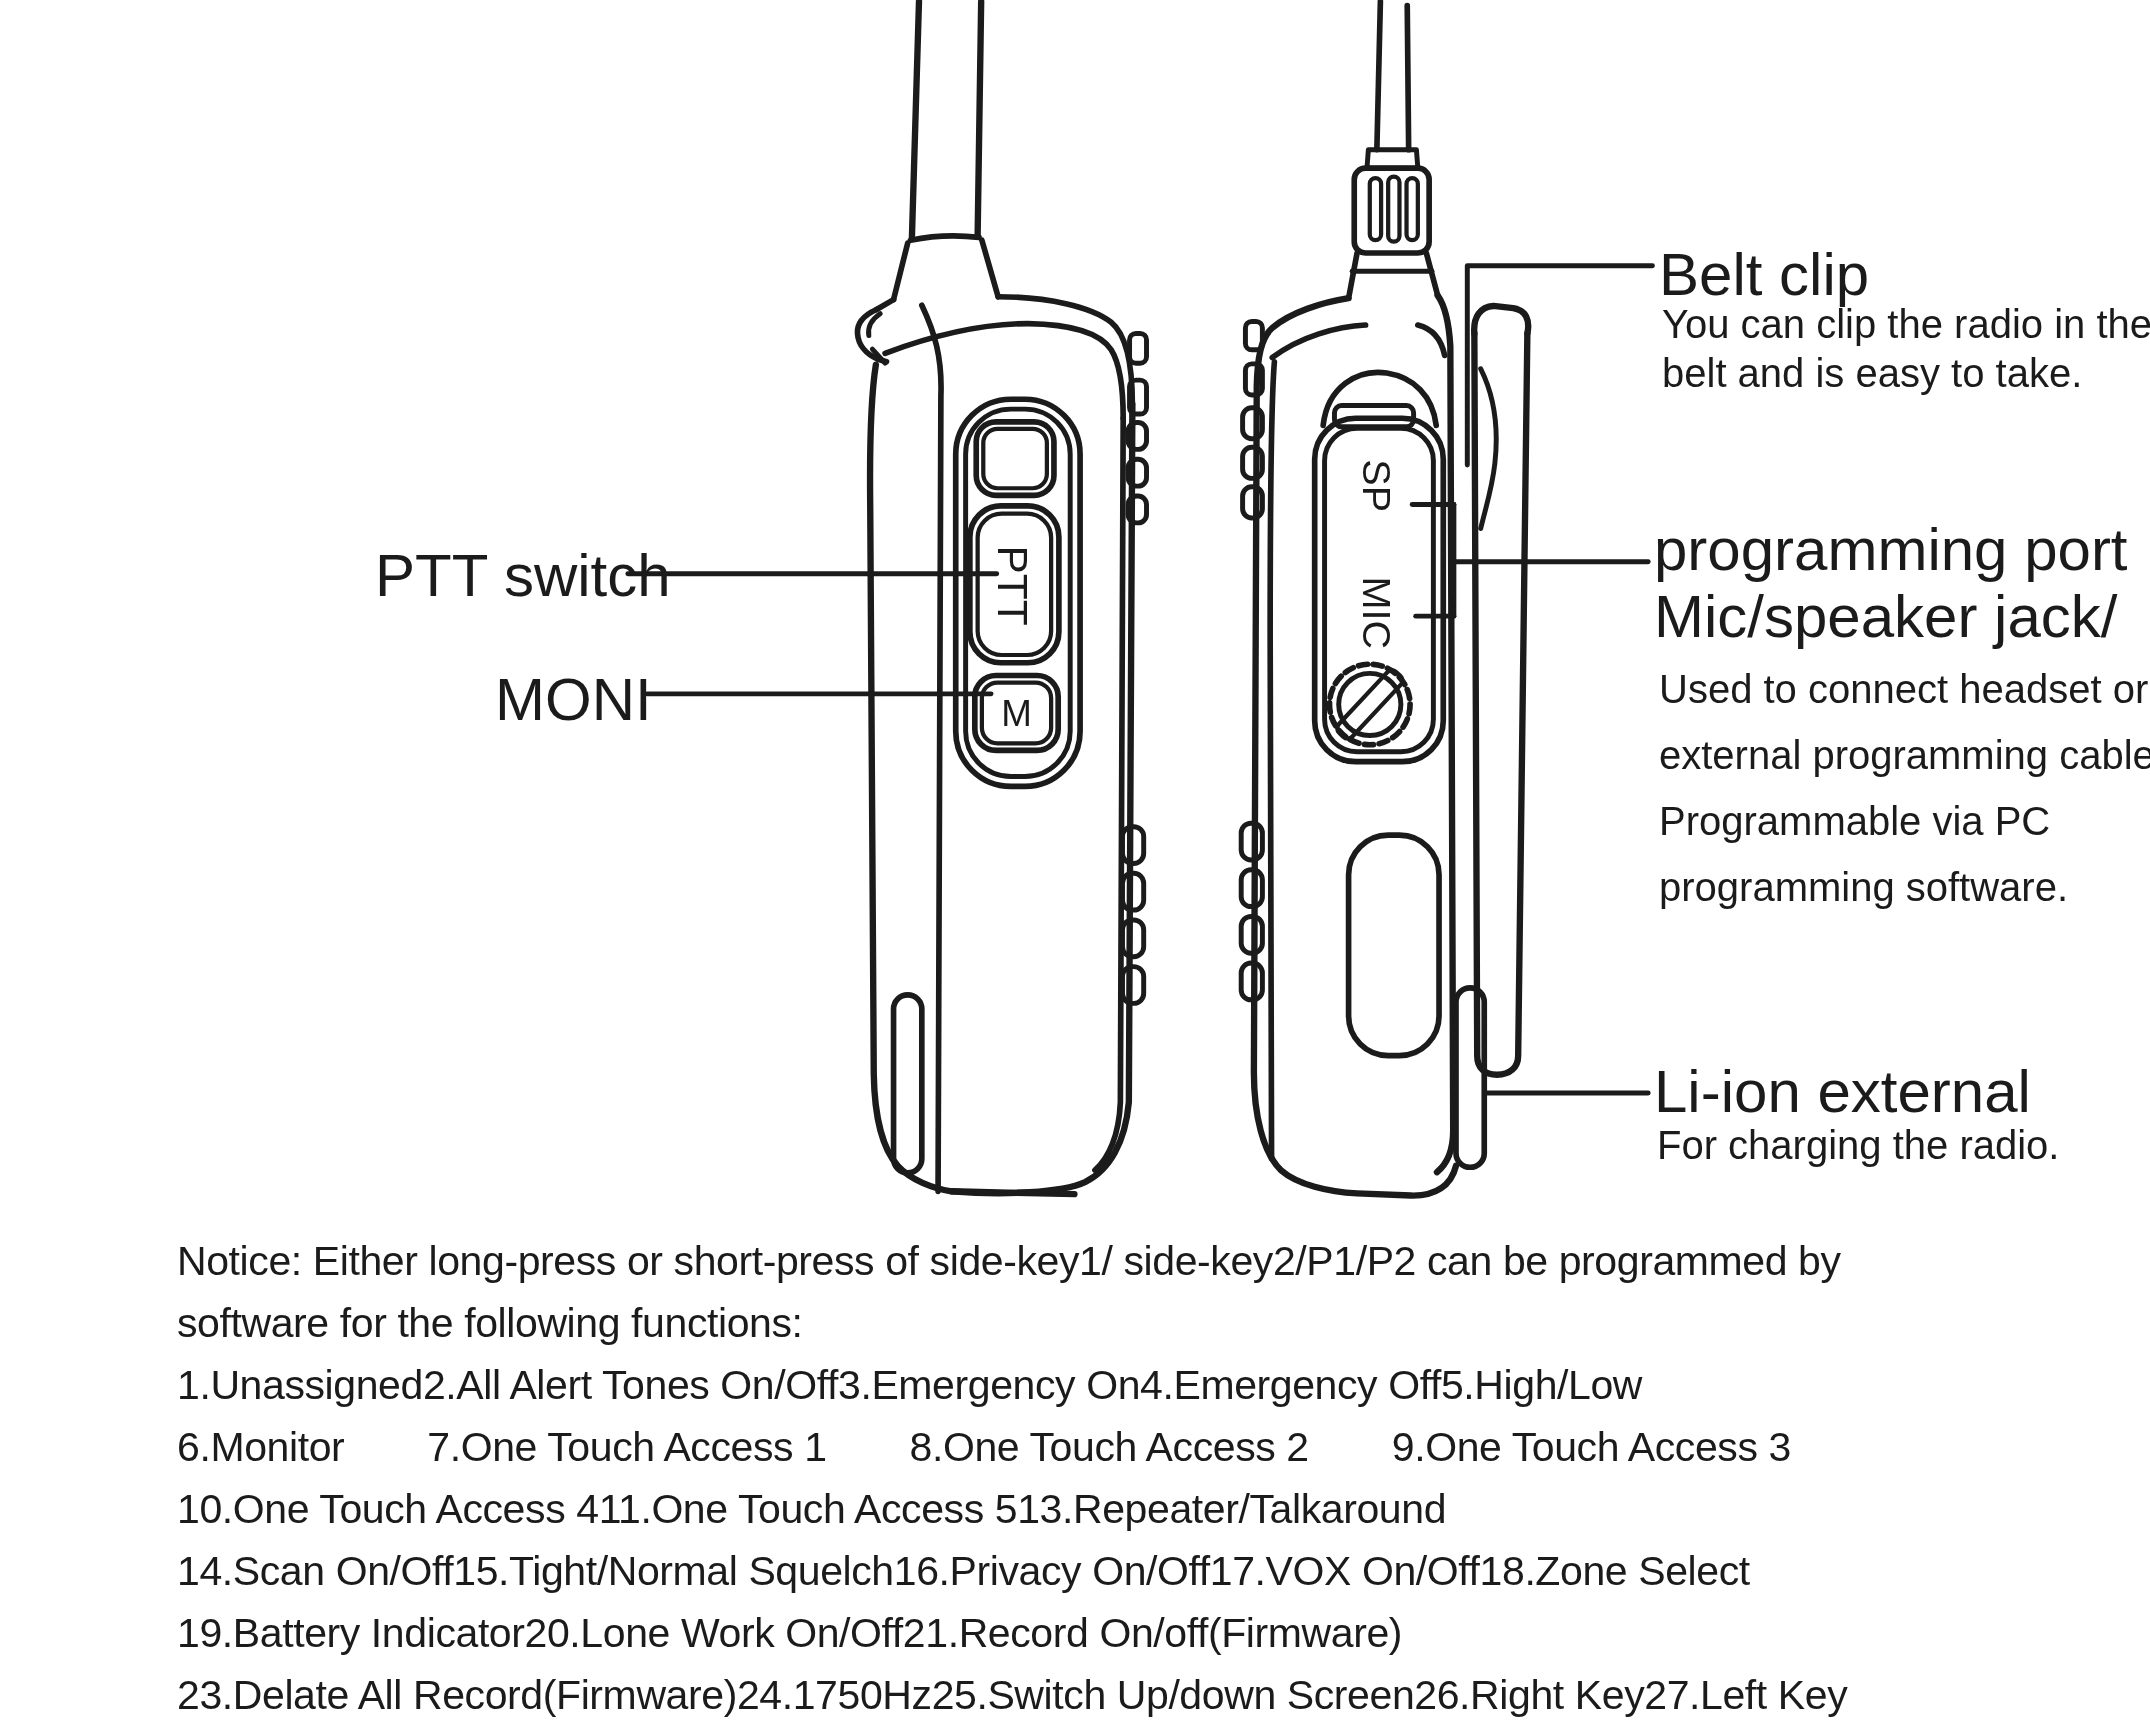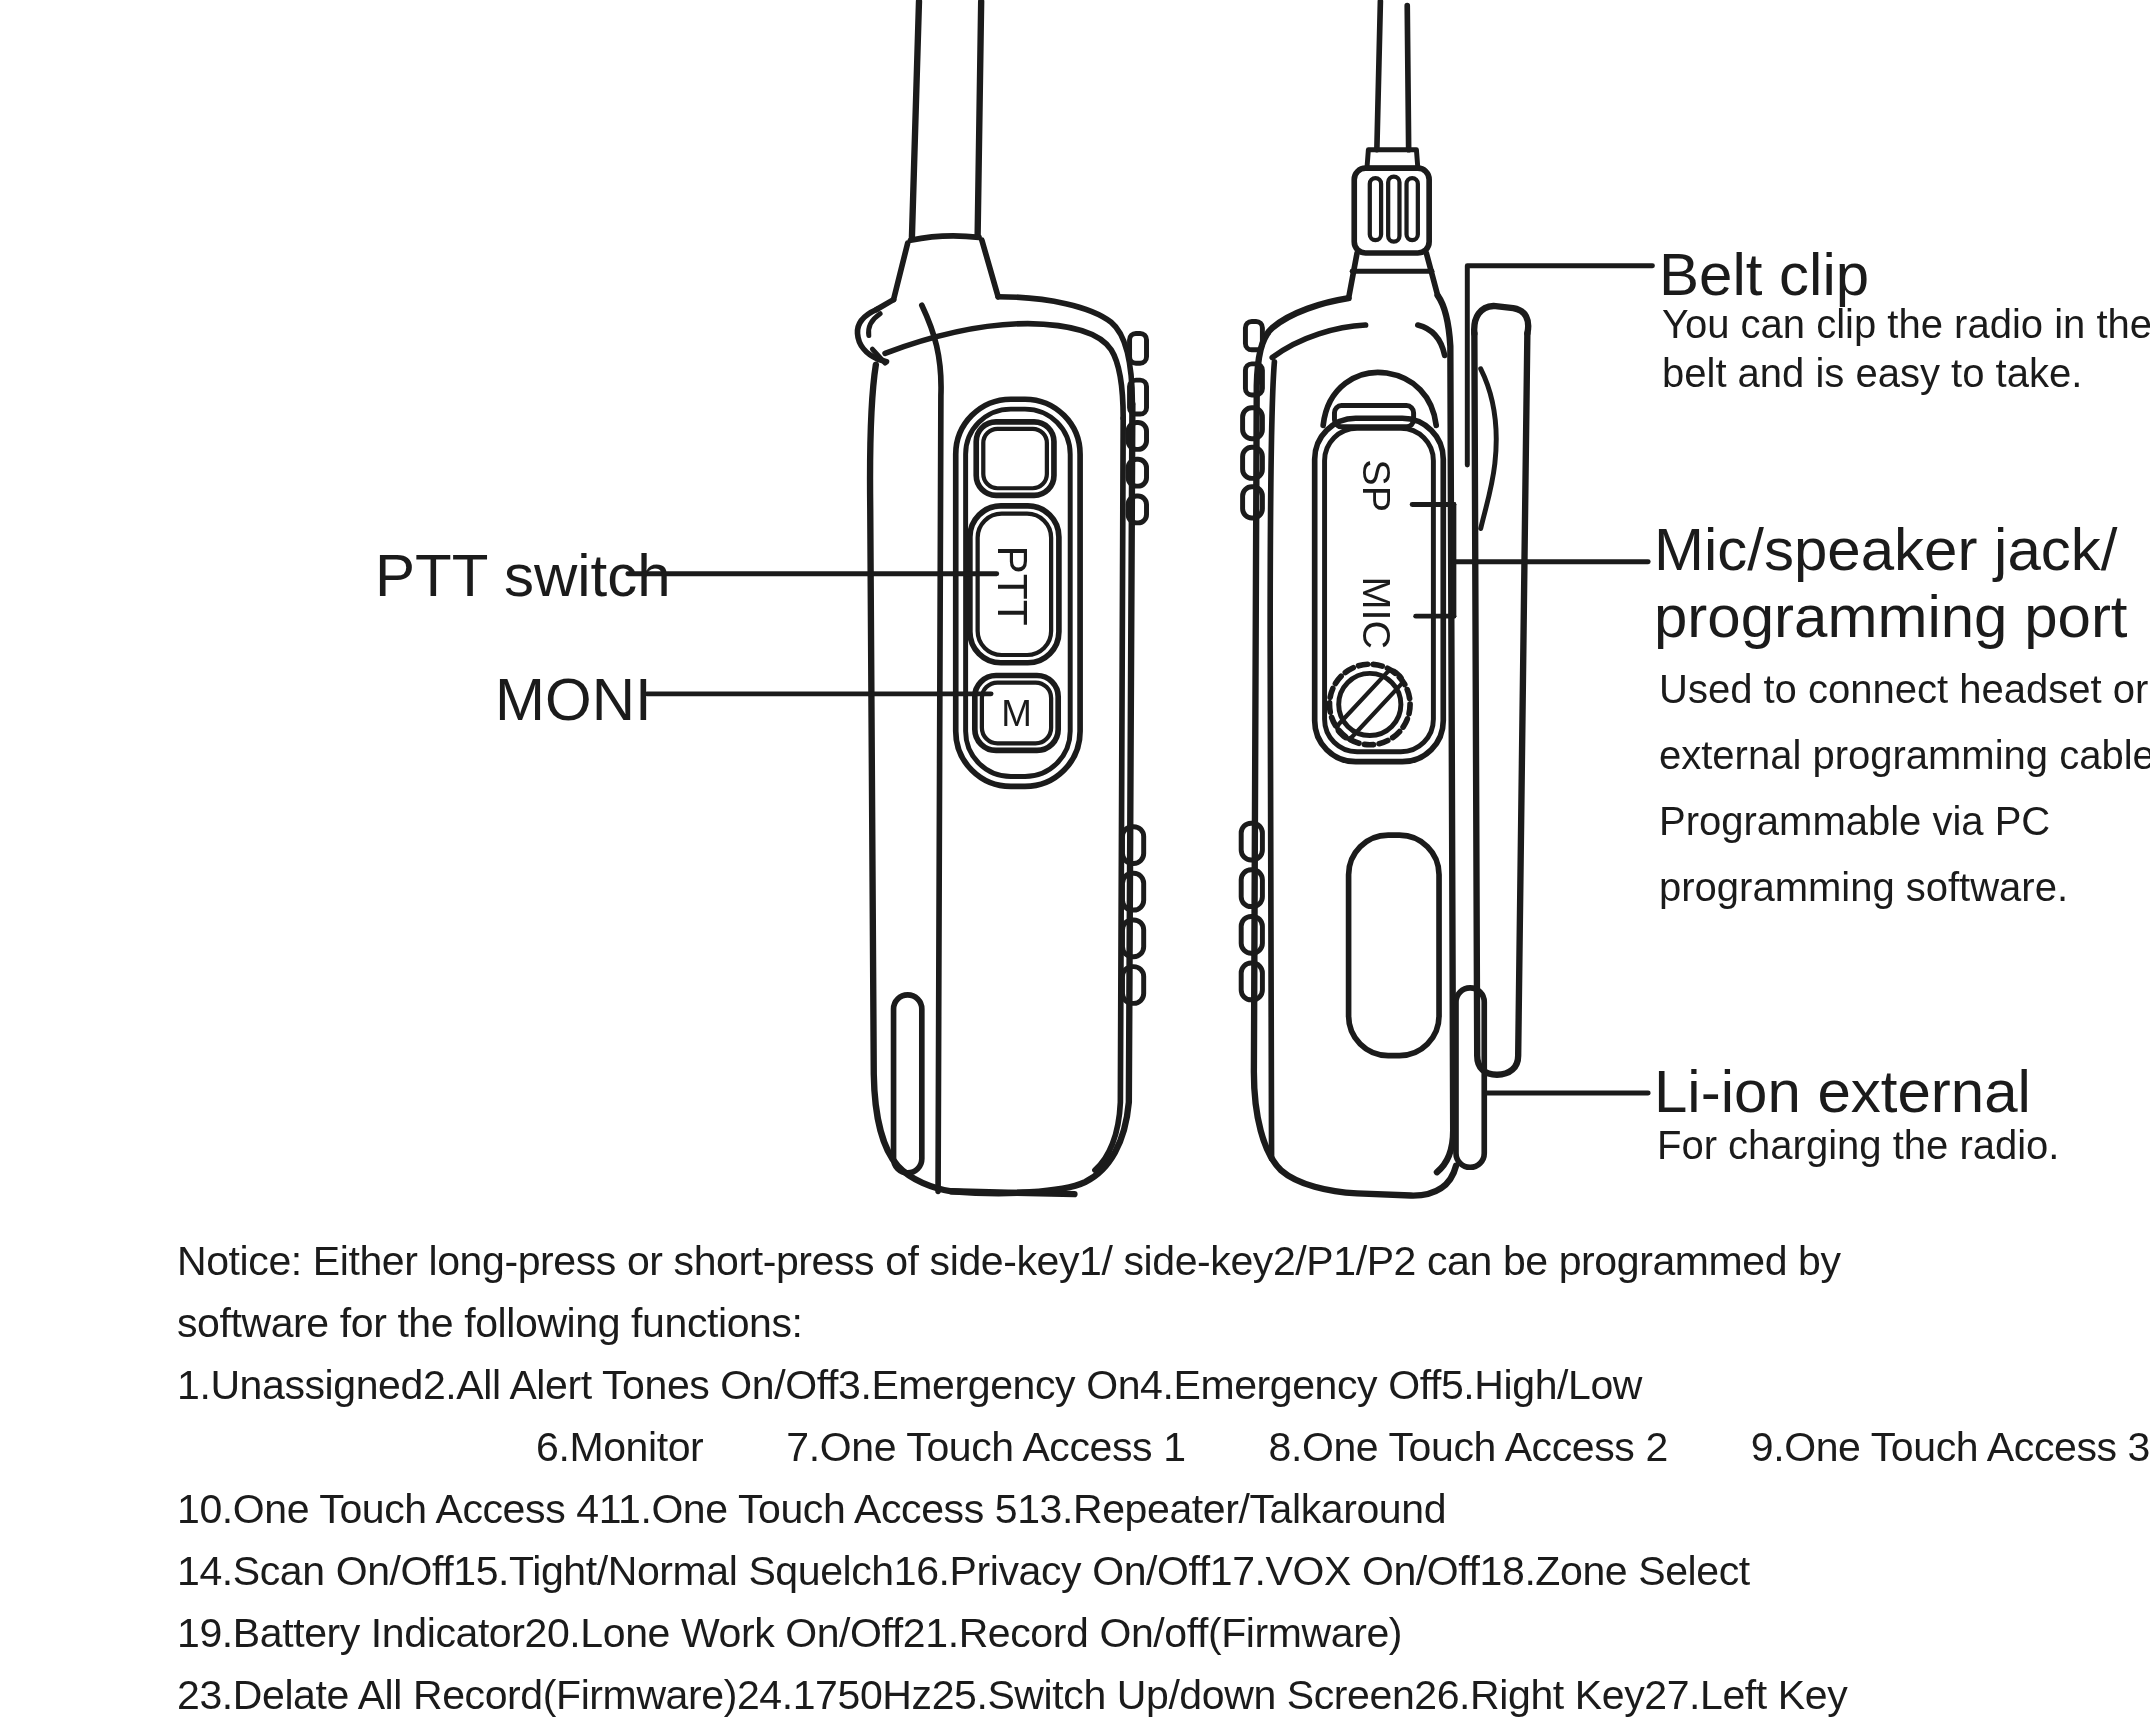--- a/index.html
+++ b/index.html
@@ -22,21 +22,21 @@
   .desc .dl{display:block}
   .desc.tight .dl{line-height:49px}
   .desc.wide .dl{line-height:66px}
   #notice-block{
     position:absolute;left:177px;top:1238px;width:1973px;
     font-size:41px;letter-spacing:-0.4px;white-space:nowrap;
   }
   #notice-block .row{height:62px;display:flex;align-items:flex-start}
   #notice-block .row.plain{display:block}
   #notice-block .row.between{justify-content:flex-start}
-  #notice-block .row.gapped{justify-content:flex-end;gap:83px}
+  #notice-block .row.gapped{justify-content:flex-start;gap:83px}
 </style>
 </head>
 <body>
 
 <div id="figure-svg">
 <svg width="2151" height="1245" viewBox="0 0 3043 1762">
 
   <g>
 
     <g>
@@ -182,22 +182,22 @@
 
 <div class="callout-title" style="left:495px;top:667px">MONI</div>
 
 <div class="callout-title" style="left:1659px;top:242px">Belt clip</div>
 <div class="desc tight" style="left:1662px;top:300px">
   <span class="dl">You can clip the radio in the</span>
   <span class="dl">belt and is easy to take.</span>
 </div>
 
 <div class="callout-title two-line" style="left:1654px;top:516px">
+  <span style="display:block">programming port</span>
   <span style="display:block">Mic/speaker jack/</span>
-  <span style="display:block">programming port</span>
 </div>
 <div class="desc wide" style="left:1659px;top:656px">
   <span class="dl">Used to connect headset or</span>
   <span class="dl">external programming cable.</span>
   <span class="dl">Programmable via PC</span>
   <span class="dl">programming software.</span>
 </div>
 
 <div class="callout-title" style="left:1654px;top:1059px">Li-ion external</div>
 <div class="desc tight" style="left:1657px;top:1121px">

